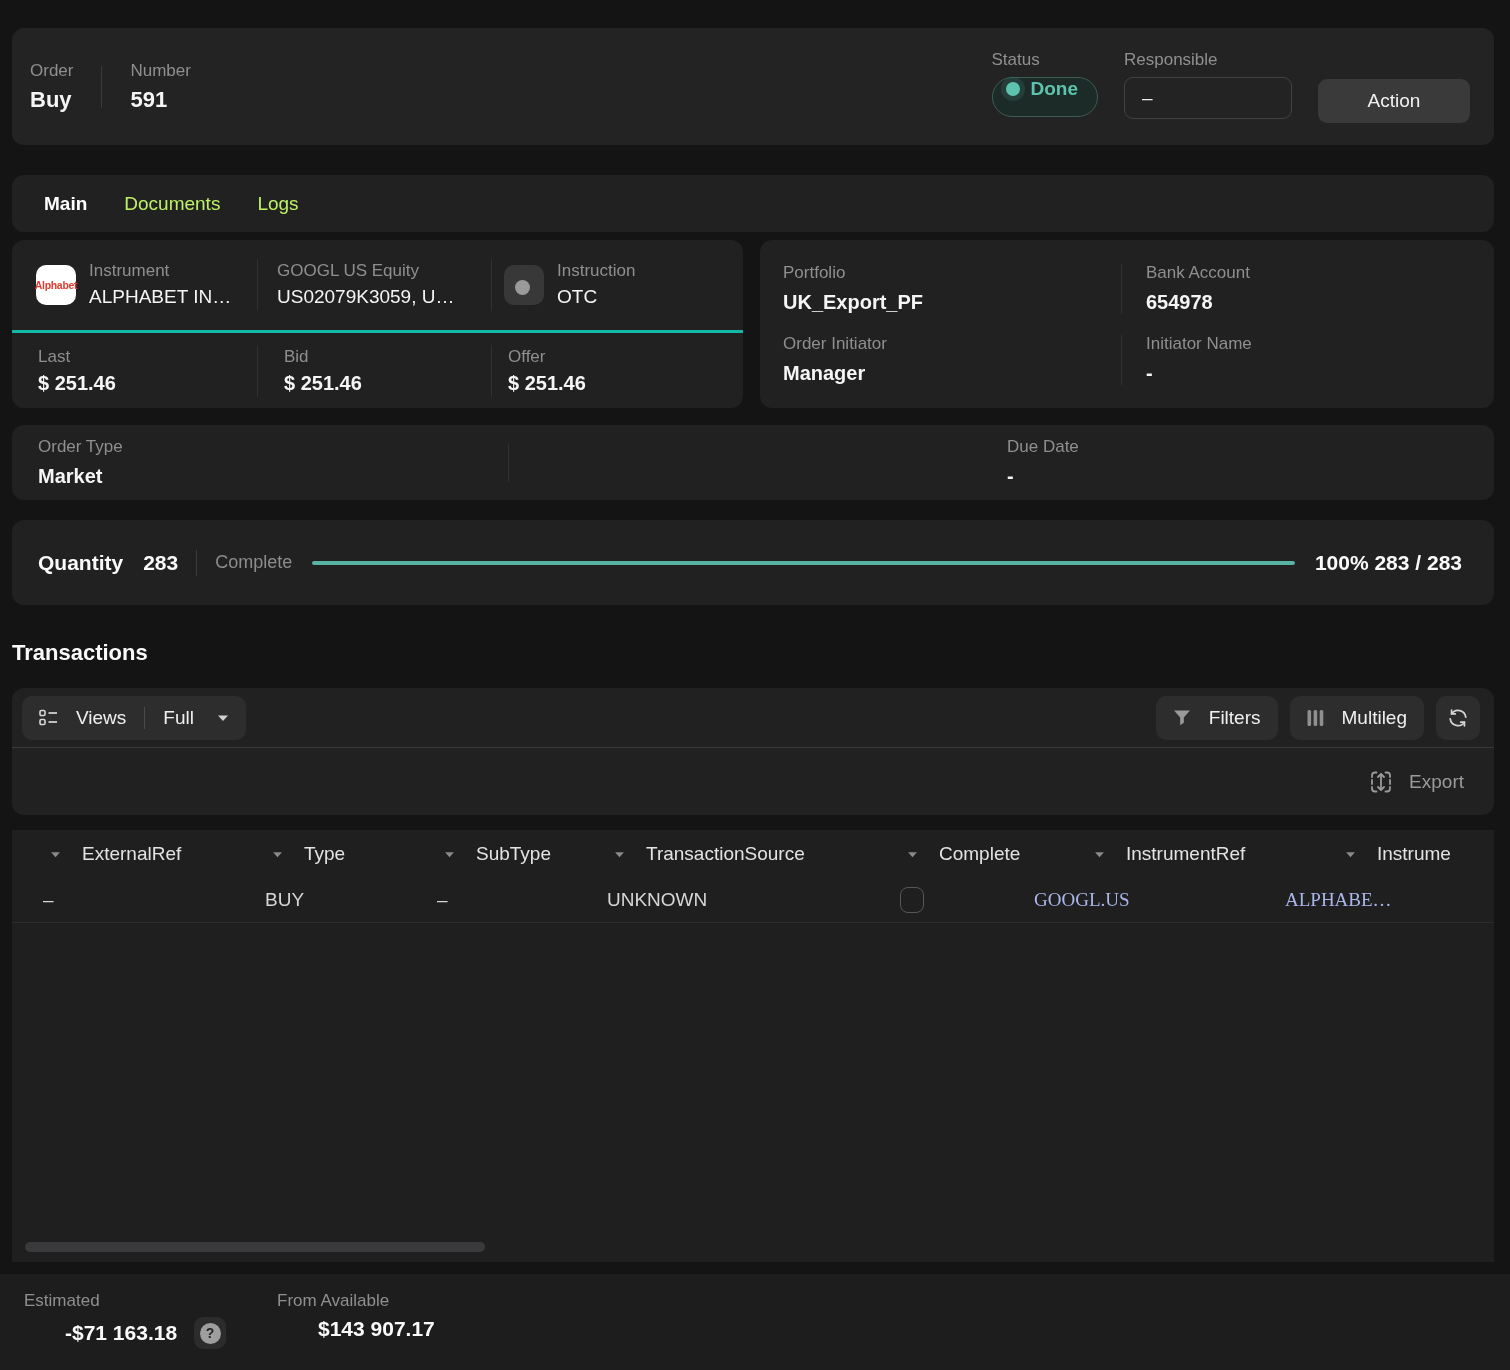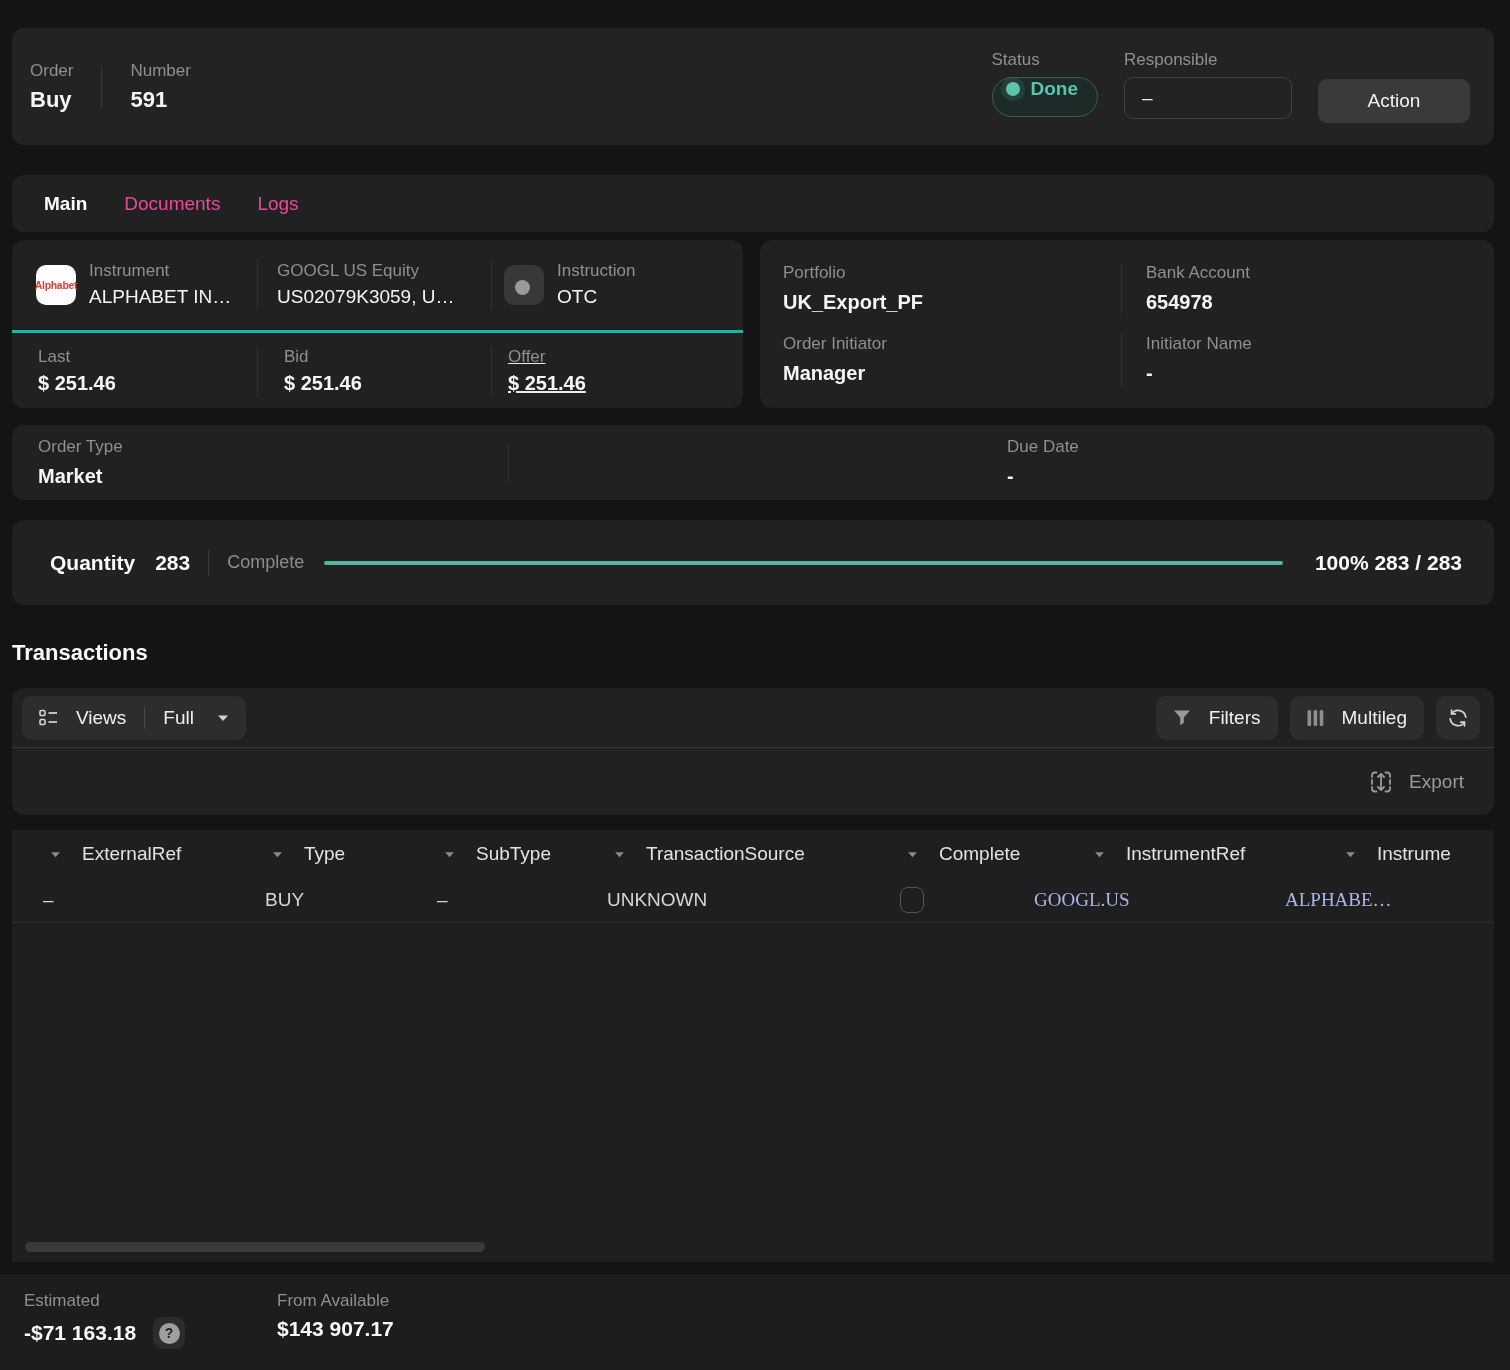--- a/index.html
+++ b/index.html
@@ -43,21 +43,21 @@
     width:152px; height:44px; margin-top:29px; border-radius:9px; background:#3a3a3a;
     color:#f2f2f2; font-size:19px; display:flex; align-items:center; justify-content:center;
     cursor:pointer; border:none;
   }
 
   
   .tabs-card {
     margin:30px 16px 0 12px; height:57px;
     display:flex; align-items:center; gap:37px; padding:0 32px; font-size:19px;
   }
-  .tab { color:#ec4899; cursor:pointer; }
+  .tab { color:#bef264; cursor:pointer; }
   .tab.active { color:#ffffff; font-weight:700; }
 
   
   .cards-row { margin:8px 16px 0 12px; display:flex; gap:17px; height:168px; }
   .instr-card { width:731px; display:flex; flex-direction:column; }
   .instr-top { height:90px; display:flex; align-items:center; }
   .icell { display:flex; align-items:center; gap:13px; padding-left:24px; flex-shrink:0; }
   .icell.c1 { width:245px; }
   .icell.c2 { width:233px; padding-left:19px; }
   .icell.c3 { flex:1; padding-left:12px; }
@@ -66,39 +66,39 @@
     display:flex; align-items:center; justify-content:center; flex-shrink:0; }
   .logo span { color:#e23b31; font-size:10.5px; font-weight:700; letter-spacing:-0.3px; }
   .instruction-ic { width:40px; height:40px; border-radius:10px; background:#383838;
     display:flex; align-items:center; justify-content:center; flex-shrink:0; }
   .instruction-ic i { display:block; width:15px; height:15px; border-radius:50%;
     background:#9a9a9a; margin:4px 4px 0 0; }
   .instr-bottom { flex:1; border-top:3px solid #14b8a6; display:flex; align-items:center; }
   .pcell { padding-left:26px; flex-shrink:0; }
   .pcell.c1 { width:245px; }
   .pcell.c2 { width:233px; }
-  .pcell.c3 { flex:1; padding-left:16px;text-decoration:underline; }
+  .pcell.c3 { flex:1; padding-left:16px; }
   .pcell .fld, .icell .fld { gap:4px; }
 
   .portfolio-card { flex:1; display:flex; flex-direction:column; padding:13px 0; }
   .prow { flex:1; display:flex; align-items:center; }
   .prow .left { width:361px; padding-left:23px; flex-shrink:0; }
   .prow .right { flex:1; padding-left:24px; }
   .prow .sv { height:50px; }
 
   
   .ordertype-card { margin:17px 16px 0 12px; height:75px; display:flex; align-items:center; }
   .ot-c1 { width:496px; padding-left:26px; flex-shrink:0; }
   .ordertype-card .sv { height:38px; }
   .ot-c2 { margin-left:498px; }
 
   
   .quantity-card { margin:20px 16px 0 12px; height:85px; display:flex; align-items:center;
     padding:0 32px 0 26px; gap:13px; }
-  .q-label, .q-value, .q-progress-text { font-size:21px; font-weight:700; color:#fafafa;margin-left:12px; }
+  .q-label, .q-value, .q-progress-text { font-size:21px; font-weight:700; color:#fafafa; }
   .q-value { margin-left:7px; }
   .q-div { width:1px; height:26px; background:#3c3c3c; margin:0 5px; }
   .q-status { font-size:18px; color:#8d8d8d; }
   .q-line { flex:1; height:4px; border-radius:2px; background:#58b3a2; margin:0 7px; }
 
   
   .tx-title { margin:35px 0 0 12px; font-size:22px; font-weight:700; line-height:26px; color:#fafafa; }
 
   .toolbar-card { margin:22px 16px 0 12px; }
   .tb-row1 { height:59px; display:flex; align-items:center; justify-content:space-between;
@@ -126,21 +126,21 @@
   .checkbox { width:24px; height:26px; border:1.5px solid #575757; border-radius:8px;
     margin-left:31px; cursor:pointer; }
   .scroll-thumb { position:absolute; left:13px; bottom:10px; width:460px; height:10px;
     border-radius:5px; background:#3a3a3c; cursor:grab; }
 
   
   .footer { margin-top:12px; height:96px; background:#1d1d1d; display:flex;
     padding:17px 0 0 24px; }
   .f-col1 { width:253px; }
   .f-valrow { display:flex; align-items:center; gap:17px; margin-top:6px; }
-  .f-val { font-size:21px; font-weight:700; color:#fafafa; }
+  .f-val { font-size:21px; font-weight:700; color:#fafafa;margin-left:41px; }
   .help { width:32px; height:32px; border-radius:9px; background:#2c2c2c;
     display:flex; align-items:center; justify-content:center; cursor:pointer; }
   .help-circle { width:21px; height:21px; border-radius:50%; background:#9e9e9e;
     color:#232323; font-size:14px; font-weight:700; display:flex; align-items:center;
     justify-content:center; }
 </style>
 </head>
 <body>
 
 <div class="card top-card">

